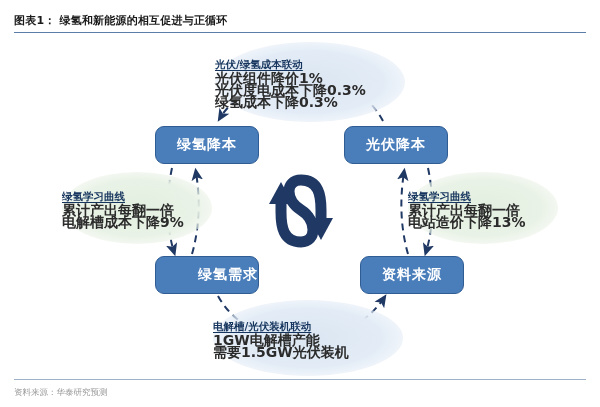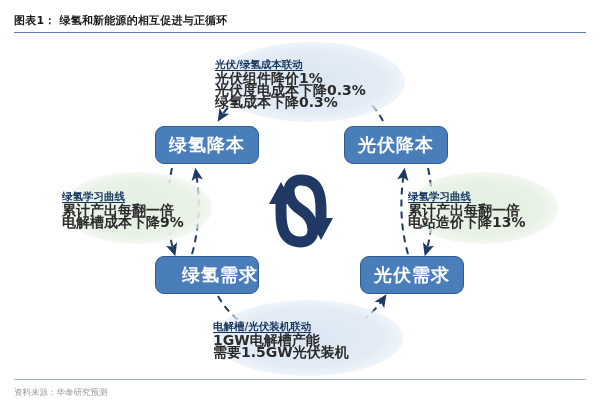--- a/index.html
+++ b/index.html
@@ -126,21 +126,21 @@
 
   
   .node {
     position: absolute;
     width: 104px;
     height: 38px;
     border-radius: 9px;
     background: #4a7ebb;
     border: 1.6px solid #2e5c93;
     color: #ffffff;
-    font-size: 18px;
+    font-size: 14px;
     font-weight: bold;
     letter-spacing: 1px;
     display: flex;
     align-items: center;
     justify-content: center;
     box-sizing: border-box;
     z-index: 3;
   }
   #node-green-h2-cost { left: 155px; top: 88px; }
   #node-pv-cost       { left: 344px; top: 88px; }
@@ -240,19 +240,19 @@
   <div class="node" id="node-green-h2-cost">
     <span>绿氢降本</span>
   </div>
   <div class="node" id="node-pv-cost">
     <span>光伏降本</span>
   </div>
   <div class="node" id="node-green-h2-dem">
     <span>绿氢需求</span>
   </div>
   <div class="node" id="node-pv-dem">
-    <span>光伏需求</span>
+    <span>资料来源</span>
   </div>
 
 </div>
 
 <div class="footer-rule"></div>
 <div class="exhibit-source">资料来源：华泰研究预测</div>
 
 </body></html>

